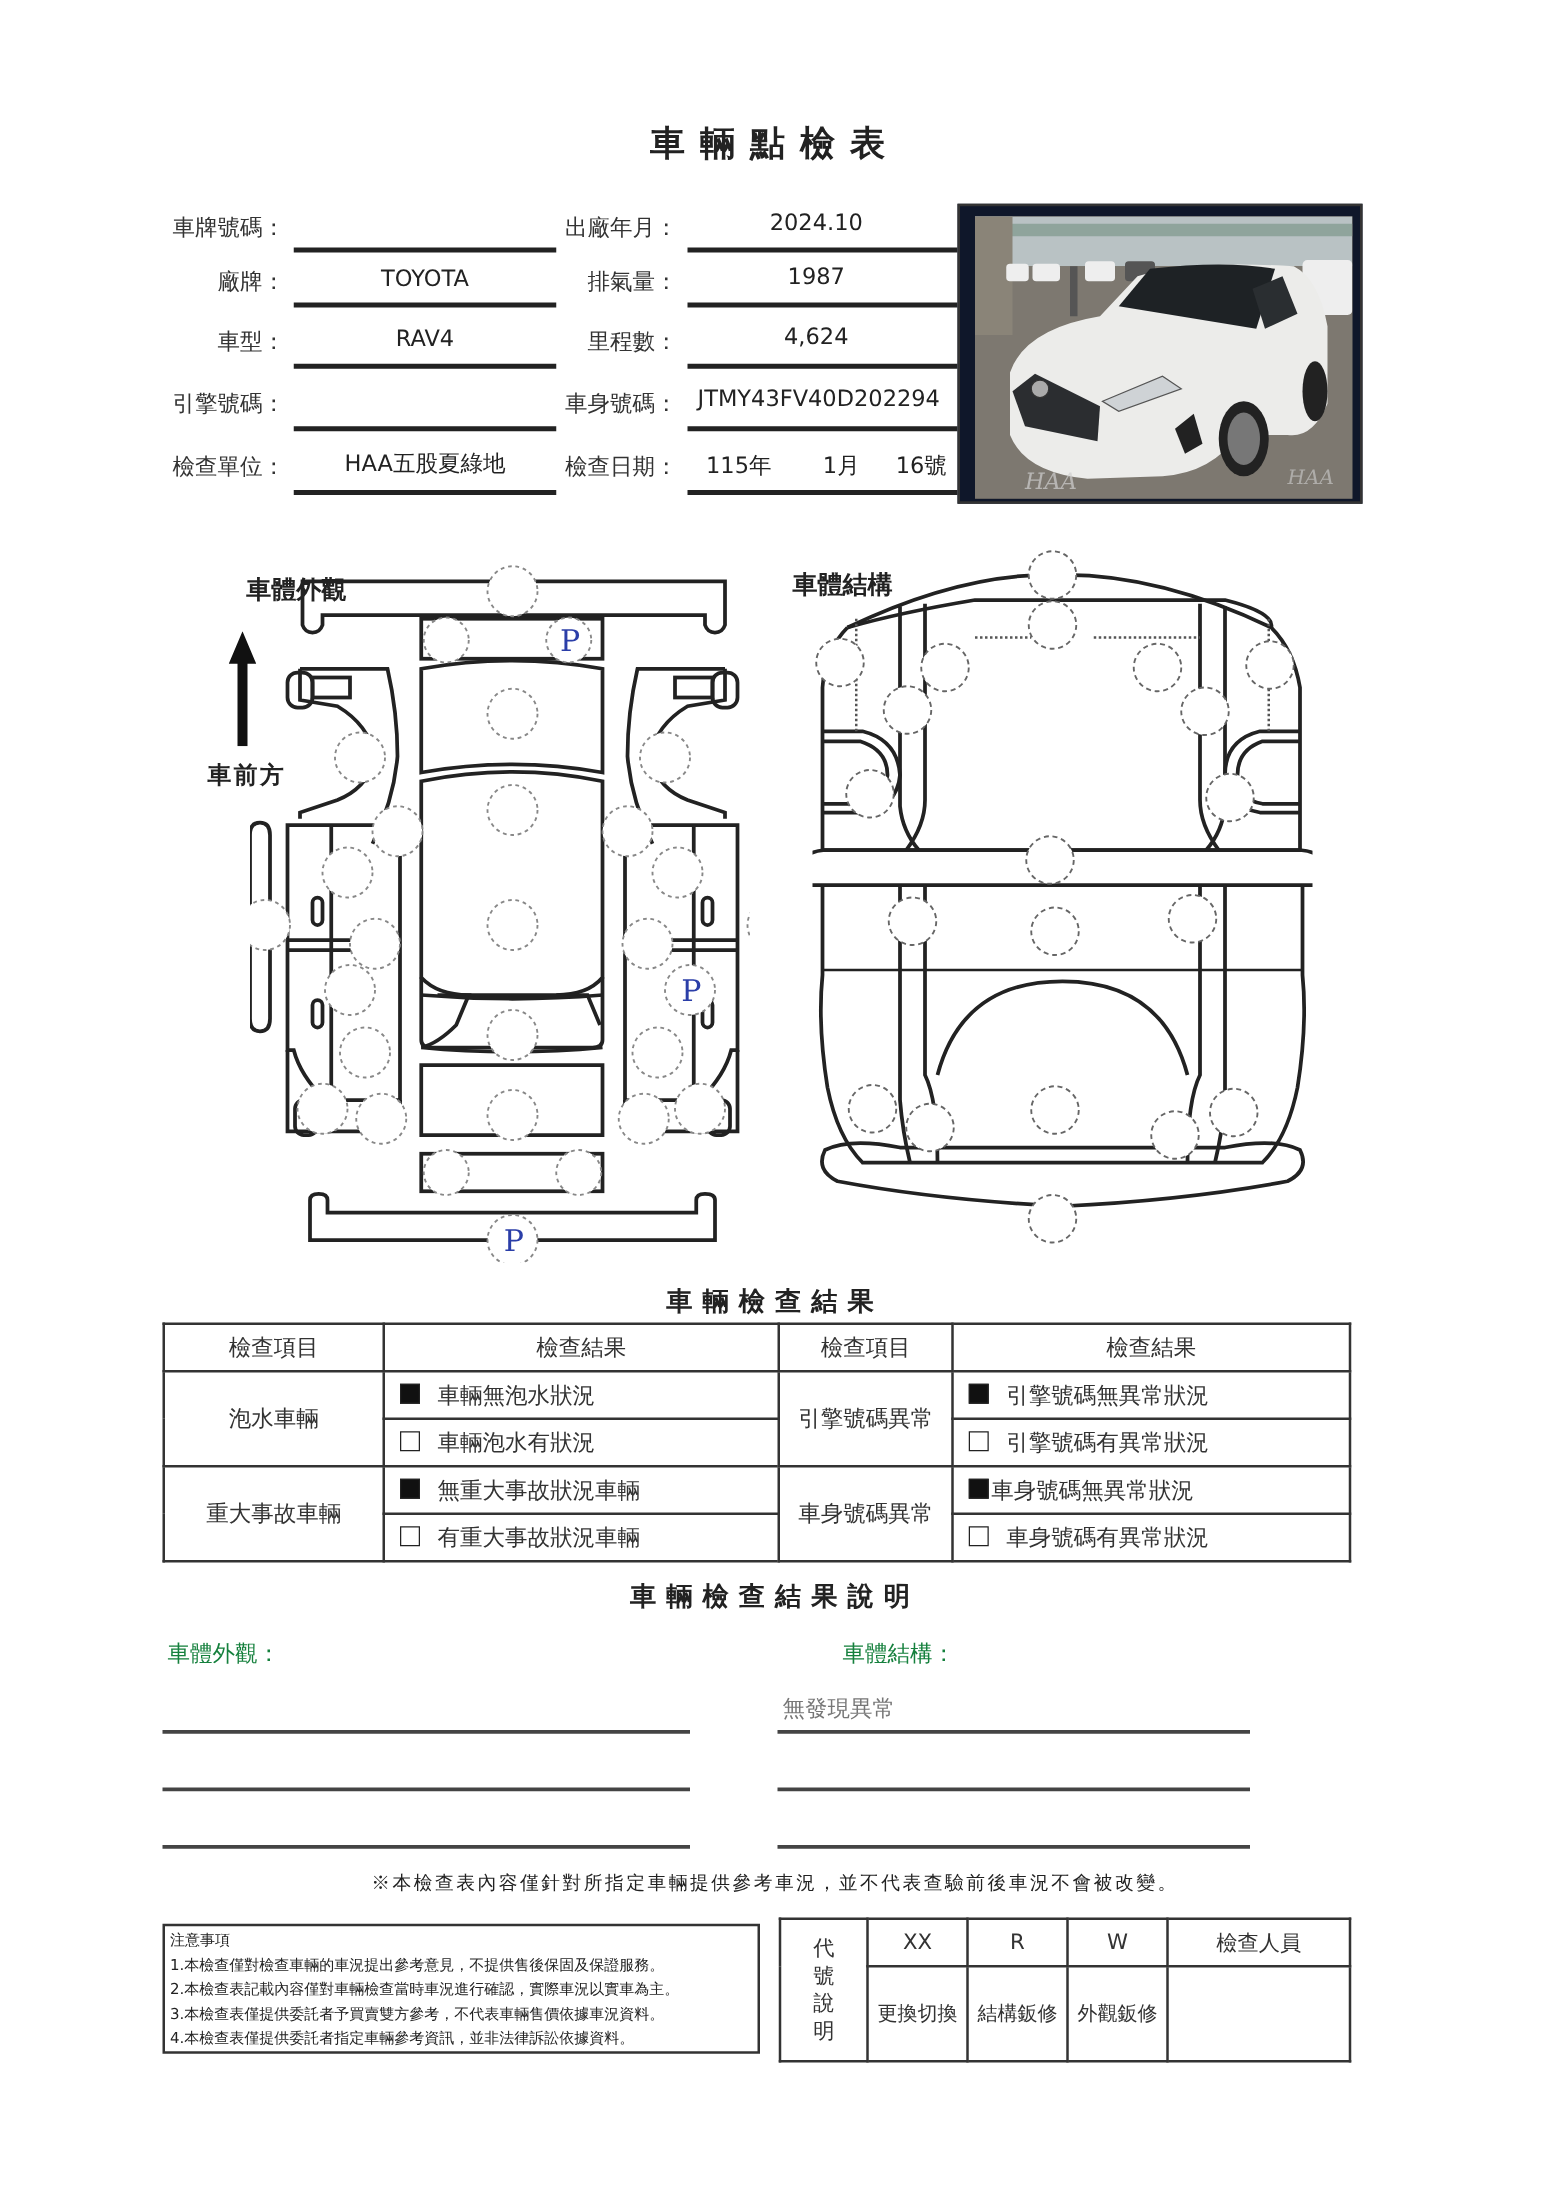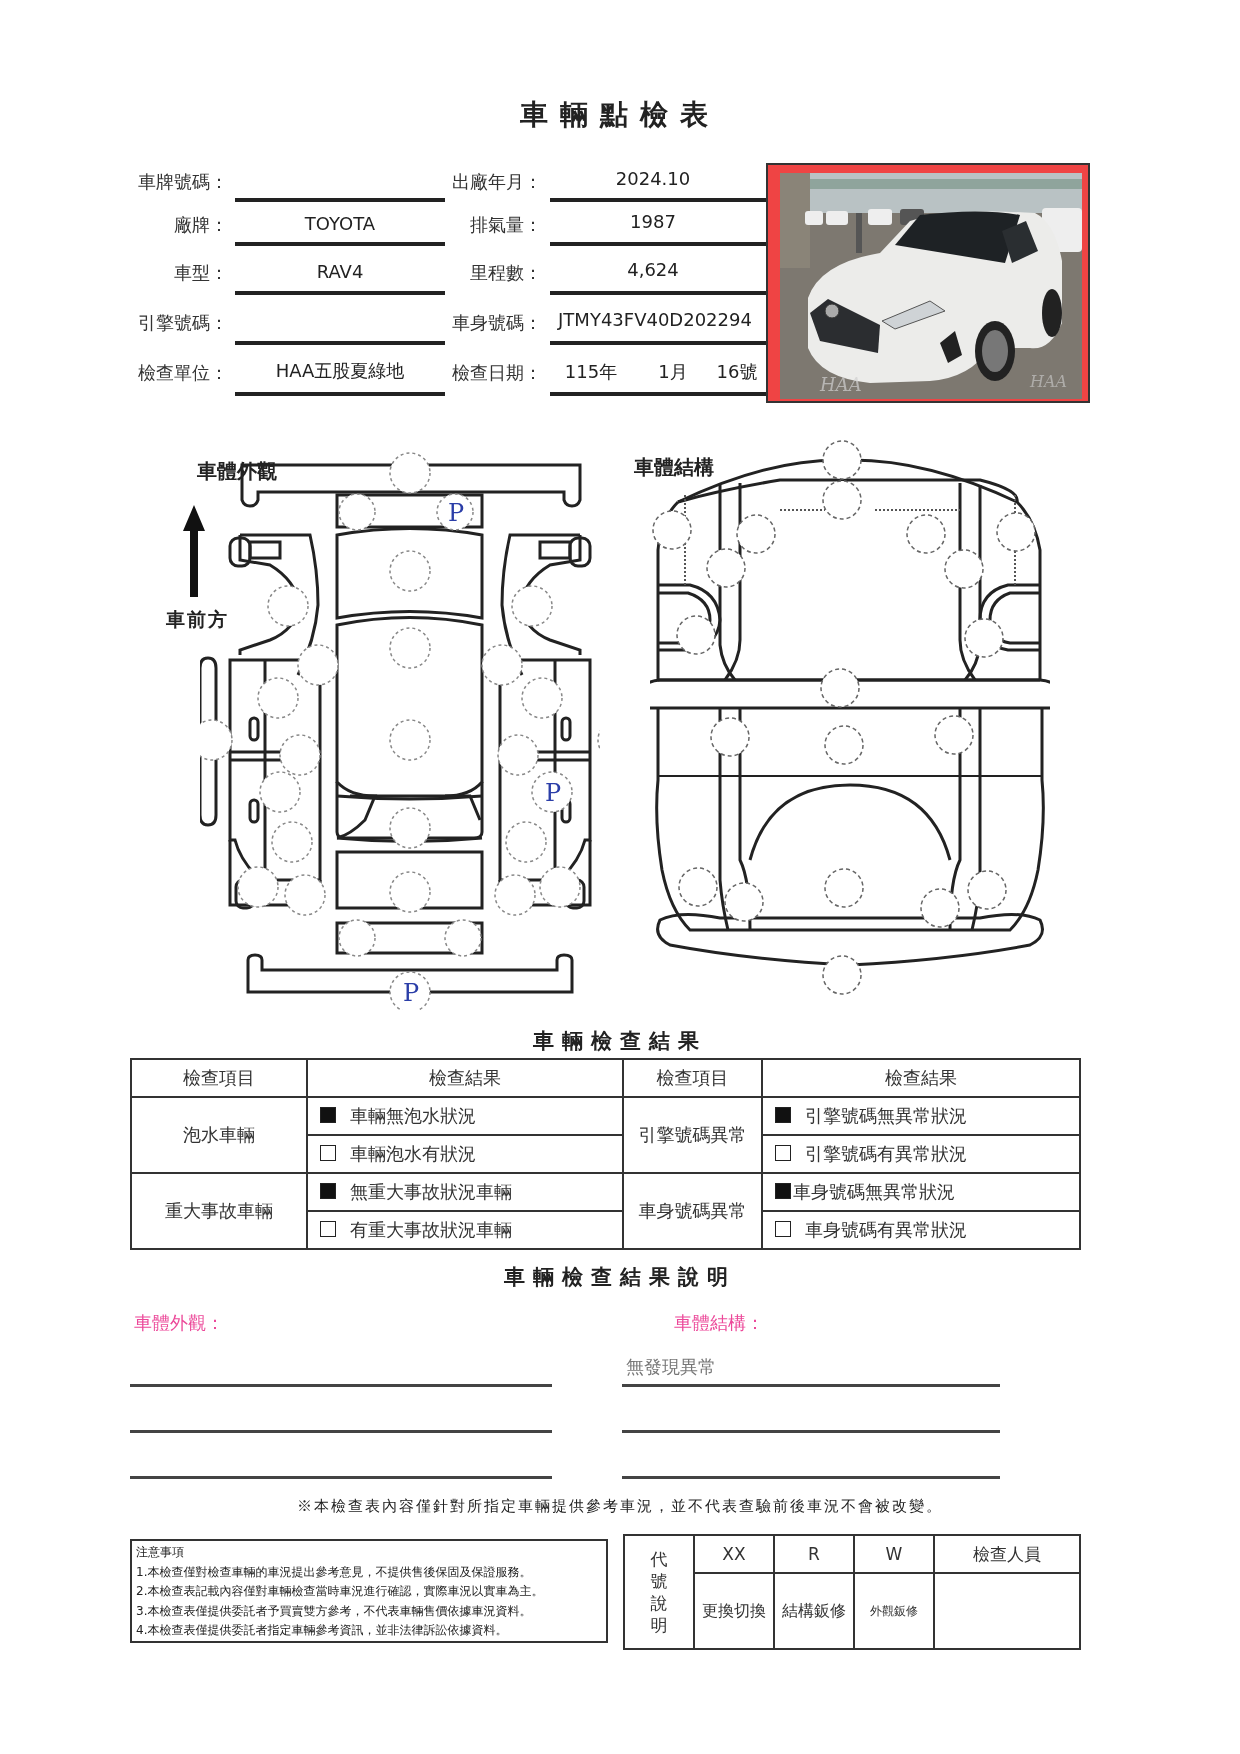--- a/index.html
+++ b/index.html
@@ -2,32 +2,32 @@
 <html><head>
 <meta charset="utf-8">
 <style>
   html, body { margin:0; padding:0; background:#ffffff; }
   body { width:1240px; height:1754px; position:relative; font-family:"DejaVu Sans", sans-serif; color:#222; overflow:hidden; }
   .abs { position:absolute; }
   .title { left:0; width:1240px; top:96px; text-align:center; font-size:28px; font-weight:bold; letter-spacing:12px; color:#222; }
   .lbl { font-size:18px; color:#333; text-align:right; white-space:nowrap; }
   .val { font-size:18px; color:#222; text-align:center; white-space:nowrap; }
   .uline { height:4px; background:#222; }
-  .photo-frame { left:766px; top:163px; width:320px; height:236px; border:2px solid #333; background:#ef4444; }
+  .photo-frame { left:766px; top:163px; width:320px; height:236px; border:2px solid #333; background:#0f172a; }
   .photo { position:absolute; left:12px; top:8px; width:302px; height:226px; overflow:hidden; background:#6e6a63; }
   .section-h { font-size:20px; font-weight:bold; color:#222; letter-spacing:0;margin-top:44px; }
   .diag-svg { position:absolute; }
   .result-title { left:0; width:1240px; top:1027px; text-align:center; font-size:21px; font-weight:bold; letter-spacing:8px; }
   table.res { position:absolute; left:130px; top:1058px; width:951px; border-collapse:collapse; font-size:18px; color:#333; }
   table.res td { border:2px solid #333; height:36px; padding:0 12px; }
   table.res td.c { text-align:center; }
   .chk { display:inline-block; width:14px; height:14px; border:1.5px solid #222; vertical-align:-1px; margin-right:14px; }
   .chk.on { background:#111; }
   .expl-title { left:0; width:1240px; top:1263px; text-align:center; font-size:21px; font-weight:bold; letter-spacing:8px; }
-  .expl-lbl { font-size:18px; color:#ec4899; }
+  .expl-lbl { font-size:18px; color:#15803d; }
   .line2 { height:3px; background:#444; }
   .notice { left:0; width:1240px; top:1497px; text-align:center; font-family:"DejaVu Serif", serif; font-size:15px; color:#222; letter-spacing:2px; }
   .notes-box { left:130px; top:1539px; width:478px; height:104px; border:2px solid #333; padding:2px 4px; box-sizing:border-box; font-size:12px; line-height:19.5px; color:#222; }
   table.codes { position:absolute; left:623px; top:1534px; width:458px; border-collapse:collapse; font-size:17px; color:#333; }
   table.codes td { border:2px solid #333; text-align:center; padding:0; }
   .vert { line-height:22px; font-size:17px; }
 </style>
 </head>
 <body>
 
@@ -317,17 +317,17 @@
       <div>明</div>
     </td>
     <td style="width:78px;">XX</td>
     <td style="width:78px;">R</td>
     <td style="width:78px;">W</td>
     <td>檢查人員</td>
   </tr>
   <tr style="height:76px;">
     <td style="font-size:16px;">更換切換</td>
     <td style="font-size:16px;">結構鈑修</td>
-    <td style="font-size:12px;margin-top:36px;">外觀鈑修</td>
+    <td style="font-size:16px;margin-top:36px;">外觀鈑修</td>
     <td></td>
   </tr>
 </tbody>
   </table>
 
 </body></html>

